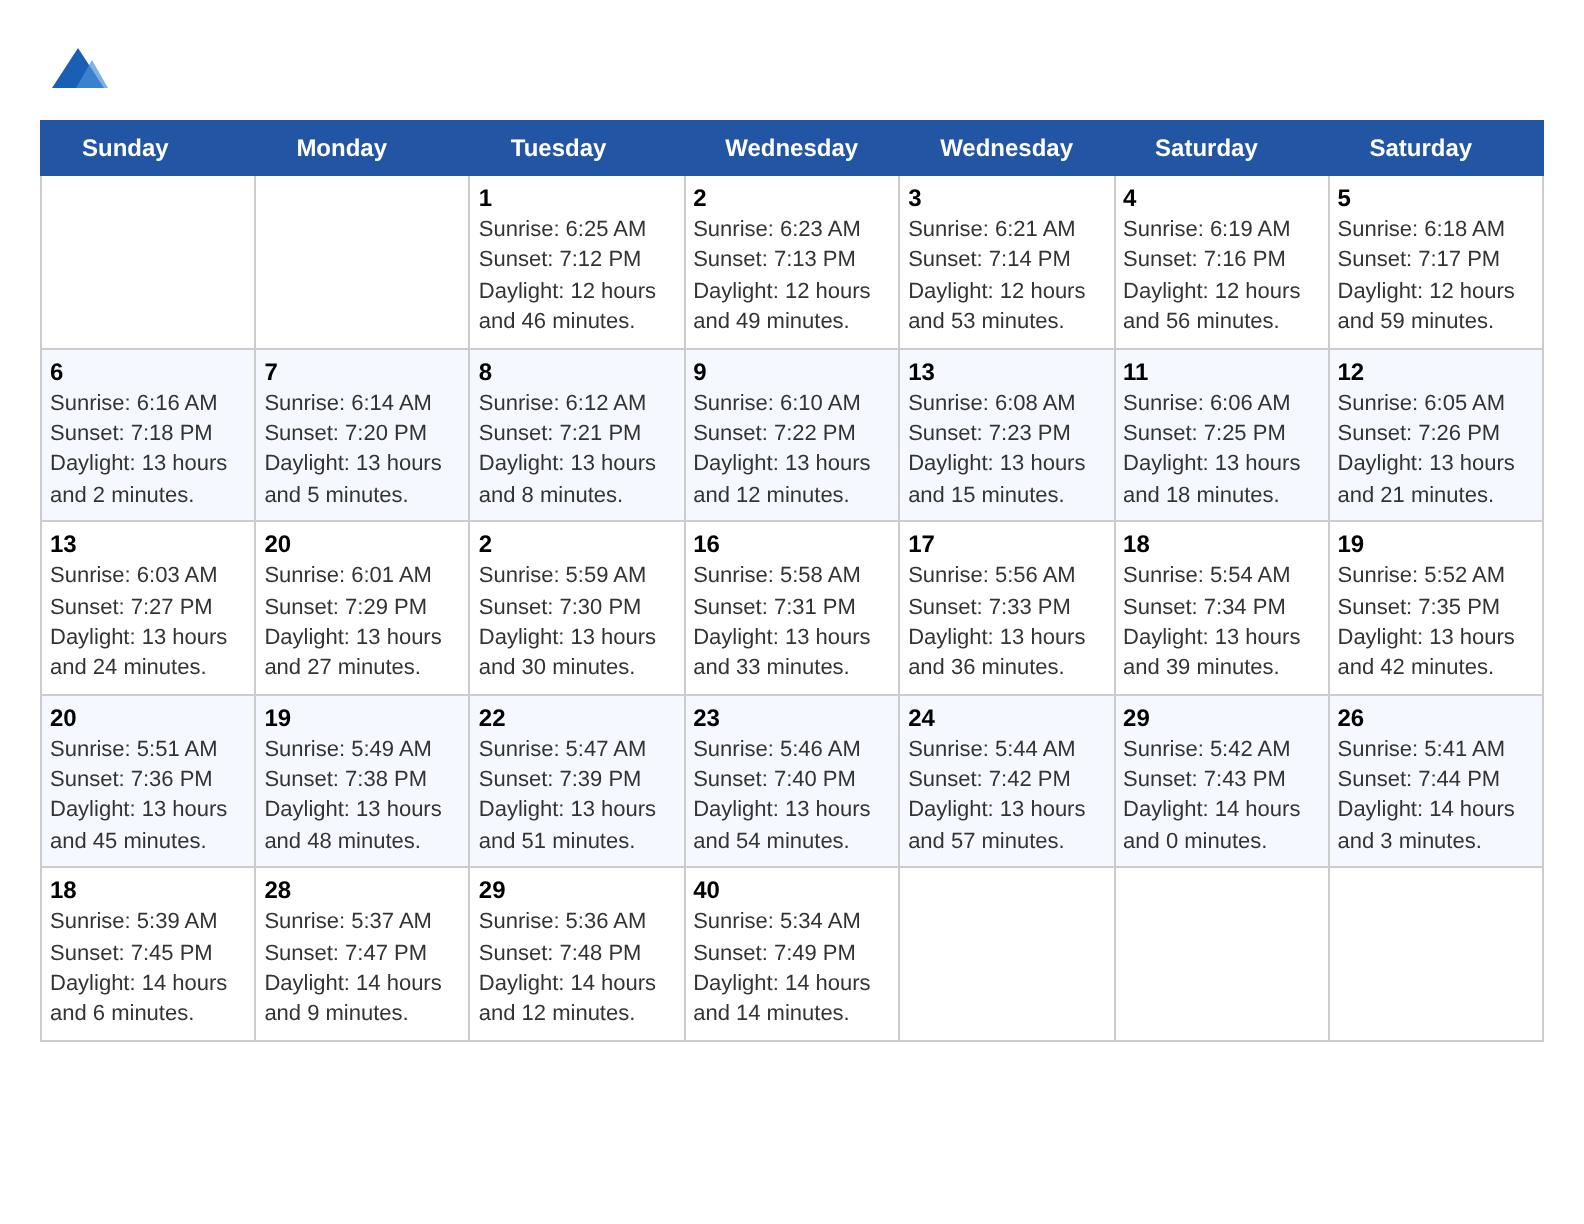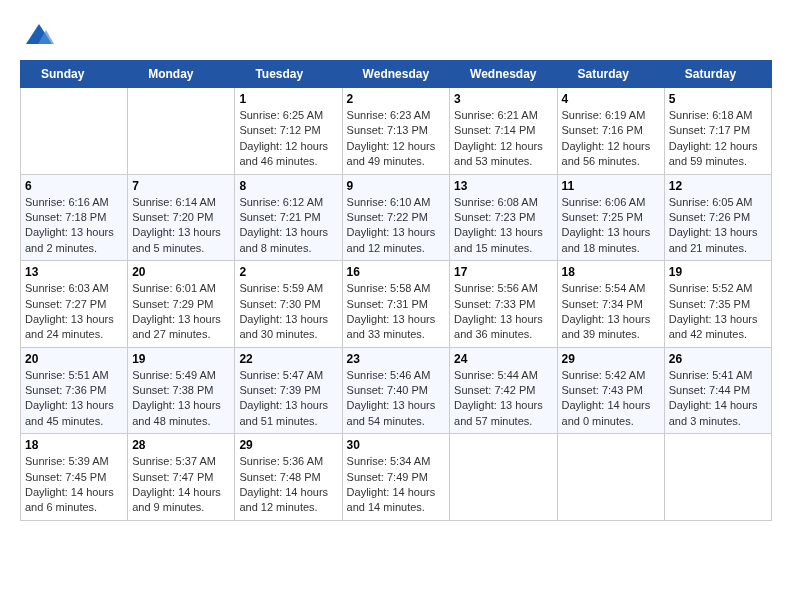--- a/index.html
+++ b/index.html
@@ -243,21 +243,21 @@
         </td>
         <td>
           <span class="day-number">28</span>
           <div class="day-info">Sunrise: 5:37 AM<br>Sunset: 7:47 PM<br>Daylight: 14 hours<br>and 9 minutes.</div>
         </td>
         <td>
           <span class="day-number">29</span>
           <div class="day-info">Sunrise: 5:36 AM<br>Sunset: 7:48 PM<br>Daylight: 14 hours<br>and 12 minutes.</div>
         </td>
         <td>
-          <span class="day-number">30</span>
+          <span class="day-number">40</span>
           <div class="day-info">Sunrise: 5:34 AM<br>Sunset: 7:49 PM<br>Daylight: 14 hours<br>and 14 minutes.</div>
         </td>
         <td class="empty-cell"></td>
         <td class="empty-cell"></td>
         <td class="empty-cell"></td>
       </tr>
     </tbody>
 </table>
 
 </body></html>

